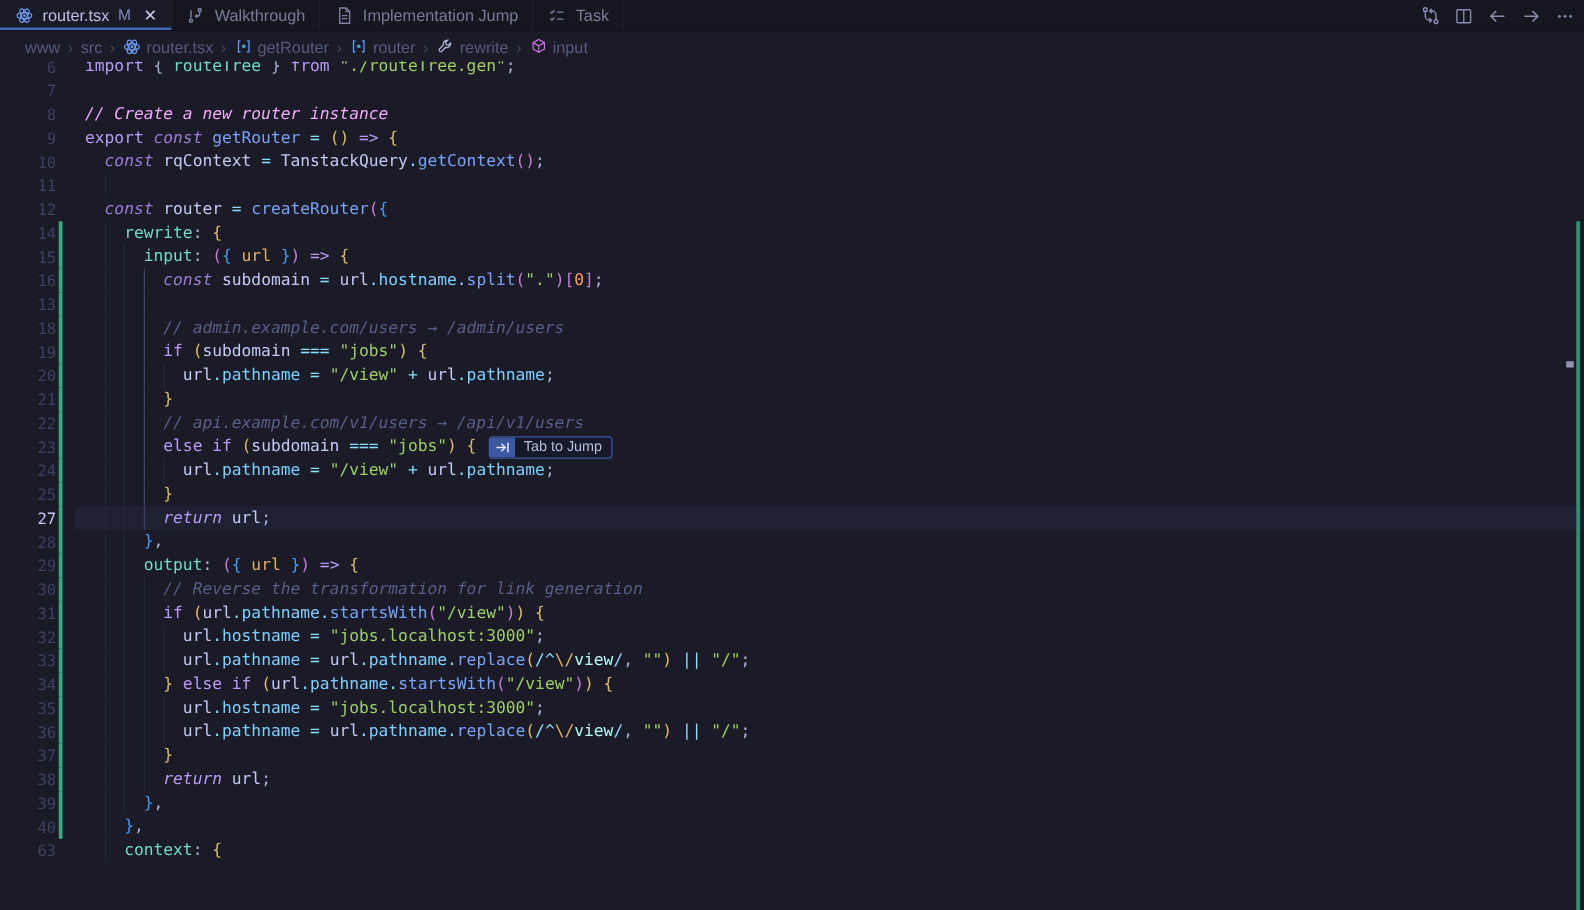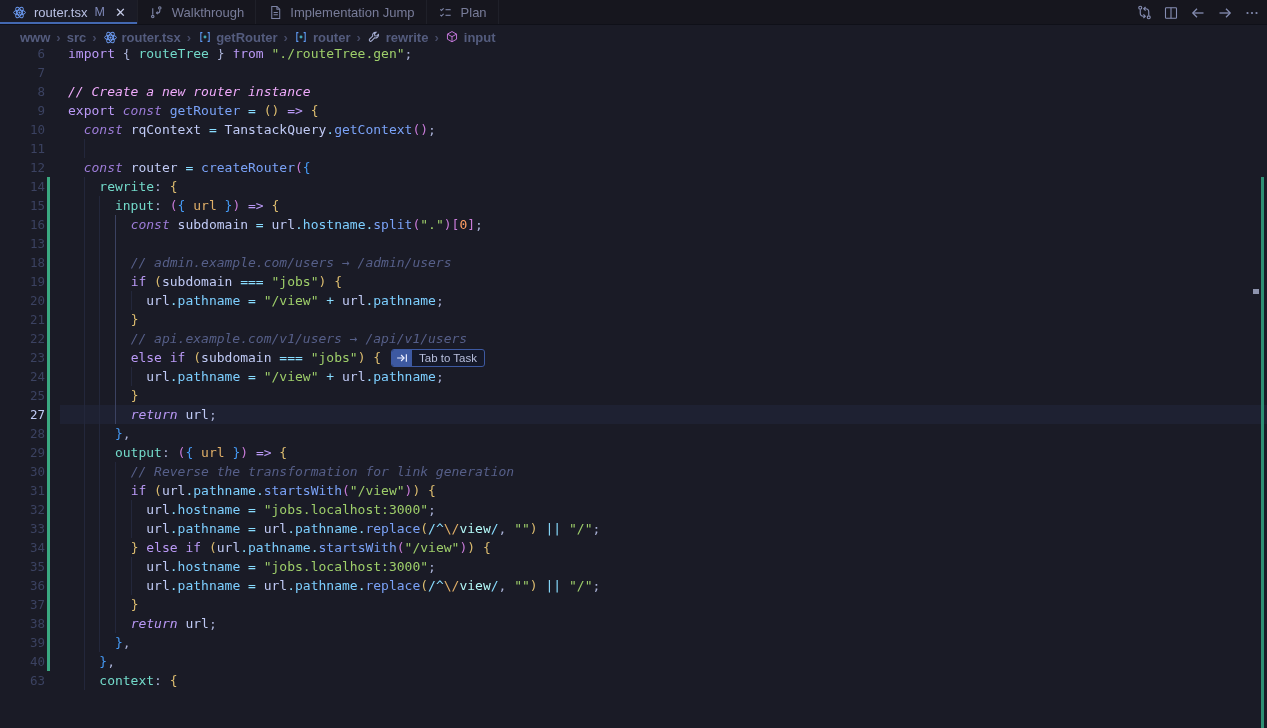--- a/index.html
+++ b/index.html
@@ -20,21 +20,21 @@
   .tab .close { color:#c7cdea; font-size:13px; margin-left:3px; line-height:1; }
   .tab .ticon { display:flex; width:16px; height:16px; align-items:center; justify-content:center; }
   .tab-actions { position:absolute; right:6px; top:0; height:25px; display:flex;
                  align-items:center; gap:9px; }
   .tact { width:18px; height:18px; display:flex; align-items:center; justify-content:center;
           color:#858db2; cursor:pointer; }
 
   
   .breadcrumb { position:absolute; left:0; top:25px; width:1267px; height:24px;
                 display:flex; align-items:center; padding-left:20px; gap:5px;
-                font-size:13px; color:#545c7e; background:#1a1b26;font-weight:bold; }
+                font-size:13px; color:#545c7e; background:#1a1b26; }
   .bc-item { display:flex; align-items:center; gap:4px; cursor:pointer; }
   .bc-sep { color:#454a66; font-size:13px; padding:0 1px; }
   .bc-icon { display:flex; width:15px; height:15px; align-items:center; justify-content:center; }
 
   
   .editor { position:absolute; left:0; top:49px; right:0; bottom:0; overflow:hidden;
             background:#1a1b26; }
   .code-lines { position:absolute; left:0; right:0; top:-5px; }
   .line { position:relative; height:19px; line-height:19px; white-space:pre;
           font-family:"DejaVu Sans Mono", monospace; font-size:13px; }
@@ -106,21 +106,21 @@
       </div>
       <div class="tab">
         <div class="ticon">
           <svg width="15" height="15" viewBox="0 0 16 16" fill="none" stroke="#7d84a6" stroke-width="1.2">
             <path d="M2.5 4.6l1.2 1.2L6 3.5"></path>
             <path d="M8 5h5.5"></path>
             <path d="M2.5 10.6l1.2 1.2L6 9.5"></path>
             <path d="M8 11h5.5"></path>
           </svg>
         </div>
-        <div>Plan</div>
+        <div>Task</div>
       </div>
     </div>
   <div class="tab-actions" id="tab-actions">
       <div class="tact">
         <svg width="17" height="17" viewBox="0 0 16 16" fill="none" stroke="#858db2" stroke-width="1.1">
           <circle cx="4" cy="3.5" r="1.4"></circle>
           <circle cx="12" cy="12.5" r="1.4"></circle>
           <path d="M12 10.8V7.5a3 3 0 0 0-3-3H7.5"></path>
           <path d="M9 2.8 7.3 4.5 9 6.2"></path>
           <path d="M4 5.2v3.3a3 3 0 0 0 3 3h1.5"></path>
@@ -235,21 +235,21 @@
       <div class="line"><div class="lnum">13</div><div class="gitbar"></div><div class="guide" style="left: 83.65px;"></div><div class="guide" style="left: 99.31px;"></div><div class="guide active" style="left: 114.96px;"></div><div class="code"></div></div>
       <div class="line"><div class="lnum">18</div><div class="gitbar"></div><div class="guide" style="left: 83.65px;"></div><div class="guide" style="left: 99.31px;"></div><div class="guide active" style="left: 114.96px;"></div><div class="code"><span style="color: rgb(169, 177, 214);">        </span><span class="it" style="color: rgb(86, 95, 137);">// admin.example.com/users → /admin/users</span></div></div>
       <div class="line"><div class="lnum">19</div><div class="gitbar"></div><div class="guide" style="left: 83.65px;"></div><div class="guide" style="left: 99.31px;"></div><div class="guide active" style="left: 114.96px;"></div><div class="code"><span style="color: rgb(169, 177, 214);">        </span><span style="color: rgb(187, 154, 247);">if </span><span style="color: rgb(220, 188, 111);">(</span><span style="color: rgb(192, 202, 245);">subdomain</span><span style="color: rgb(137, 221, 255);"> === </span><span style="color: rgb(158, 206, 106);">"jobs"</span><span style="color: rgb(220, 188, 111);">)</span><span style="color: rgb(220, 188, 111);"> {</span></div></div>
       <div class="line"><div class="lnum">20</div><div class="gitbar"></div><div class="guide" style="left: 83.65px;"></div><div class="guide" style="left: 99.31px;"></div><div class="guide active" style="left: 114.96px;"></div><div class="guide" style="left: 130.62px;"></div><div class="code"><span style="color: rgb(169, 177, 214);">          </span><span style="color: rgb(192, 202, 245);">url</span><span style="color: rgb(137, 221, 255);">.</span><span style="color: rgb(125, 207, 255);">pathname</span><span style="color: rgb(137, 221, 255);"> = </span><span style="color: rgb(158, 206, 106);">"/view"</span><span style="color: rgb(137, 221, 255);"> + </span><span style="color: rgb(192, 202, 245);">url</span><span style="color: rgb(137, 221, 255);">.</span><span style="color: rgb(125, 207, 255);">pathname</span><span style="color: rgb(169, 177, 214);">;</span></div></div>
       <div class="line"><div class="lnum">21</div><div class="gitbar"></div><div class="guide" style="left: 83.65px;"></div><div class="guide" style="left: 99.31px;"></div><div class="guide active" style="left: 114.96px;"></div><div class="code"><span style="color: rgb(169, 177, 214);">        </span><span style="color: rgb(220, 188, 111);">}</span></div></div>
       <div class="line"><div class="lnum">22</div><div class="gitbar"></div><div class="guide" style="left: 83.65px;"></div><div class="guide" style="left: 99.31px;"></div><div class="guide active" style="left: 114.96px;"></div><div class="code"><span style="color: rgb(169, 177, 214);">        </span><span class="it" style="color: rgb(86, 95, 137);">// api.example.com/v1/users → /api/v1/users</span></div></div>
       <div class="line"><div class="lnum">23</div><div class="gitbar"></div><div class="guide" style="left: 83.65px;"></div><div class="guide" style="left: 99.31px;"></div><div class="guide active" style="left: 114.96px;"></div><div class="code"><span style="color: rgb(169, 177, 214);">        </span><span style="color: rgb(187, 154, 247);">else </span><span style="color: rgb(187, 154, 247);">if </span><span style="color: rgb(220, 188, 111);">(</span><span style="color: rgb(192, 202, 245);">subdomain</span><span style="color: rgb(137, 221, 255);"> === </span><span style="color: rgb(158, 206, 106);">"jobs"</span><span style="color: rgb(220, 188, 111);">)</span><span style="color: rgb(220, 188, 111);"> {</span></div><div class="hint"><div class="hicon"><svg width="12" height="12" viewBox="0 0 16 16" fill="none" stroke="#e8ecff" stroke-width="1.6">
               <path d="M1.5 8h8.5"></path>
               <path d="M6.8 4 10.8 8 6.8 12"></path>
               <path d="M13.8 3v10"></path>
-            </svg></div><div class="hlabel">Tab to Task</div></div></div>
+            </svg></div><div class="hlabel">Tab to Jump</div></div></div>
       <div class="line"><div class="lnum">24</div><div class="gitbar"></div><div class="guide" style="left: 83.65px;"></div><div class="guide" style="left: 99.31px;"></div><div class="guide active" style="left: 114.96px;"></div><div class="guide" style="left: 130.62px;"></div><div class="code"><span style="color: rgb(169, 177, 214);">          </span><span style="color: rgb(192, 202, 245);">url</span><span style="color: rgb(137, 221, 255);">.</span><span style="color: rgb(125, 207, 255);">pathname</span><span style="color: rgb(137, 221, 255);"> = </span><span style="color: rgb(158, 206, 106);">"/view"</span><span style="color: rgb(137, 221, 255);"> + </span><span style="color: rgb(192, 202, 245);">url</span><span style="color: rgb(137, 221, 255);">.</span><span style="color: rgb(125, 207, 255);">pathname</span><span style="color: rgb(169, 177, 214);">;</span></div></div>
       <div class="line"><div class="lnum">25</div><div class="gitbar"></div><div class="guide" style="left: 83.65px;"></div><div class="guide" style="left: 99.31px;"></div><div class="guide active" style="left: 114.96px;"></div><div class="code"><span style="color: rgb(169, 177, 214);">        </span><span style="color: rgb(220, 188, 111);">}</span></div></div>
       <div class="line current"><div class="cl-bg"></div><div class="lnum">27</div><div class="gitbar"></div><div class="guide" style="left: 83.65px;"></div><div class="guide" style="left: 99.31px;"></div><div class="guide active" style="left: 114.96px;"></div><div class="code"><span style="color: rgb(169, 177, 214);">        </span><span class="it" style="color: rgb(187, 154, 247);">return </span><span style="color: rgb(192, 202, 245);">url</span><span style="color: rgb(169, 177, 214);">;</span></div></div>
       <div class="line"><div class="lnum">28</div><div class="gitbar"></div><div class="guide" style="left: 83.65px;"></div><div class="guide" style="left: 99.31px;"></div><div class="code"><span style="color: rgb(169, 177, 214);">      </span><span style="color: rgb(69, 154, 245);">}</span><span style="color: rgb(169, 177, 214);">,</span></div></div>
       <div class="line"><div class="lnum">29</div><div class="gitbar"></div><div class="guide" style="left: 83.65px;"></div><div class="guide" style="left: 99.31px;"></div><div class="code"><span style="color: rgb(169, 177, 214);">      </span><span style="color: rgb(115, 218, 202);">output</span><span style="color: rgb(169, 177, 214);">: </span><span style="color: rgb(200, 123, 216);">(</span><span style="color: rgb(69, 154, 245);">{ </span><span style="color: rgb(224, 175, 104);">url</span><span style="color: rgb(69, 154, 245);"> }</span><span style="color: rgb(200, 123, 216);">)</span><span style="color: rgb(169, 177, 214);"> </span><span style="color: rgb(187, 154, 247);">=&gt;</span><span style="color: rgb(220, 188, 111);"> {</span></div></div>
       <div class="line"><div class="lnum">30</div><div class="gitbar"></div><div class="guide" style="left: 83.65px;"></div><div class="guide" style="left: 99.31px;"></div><div class="guide" style="left: 114.96px;"></div><div class="code"><span style="color: rgb(169, 177, 214);">        </span><span class="it" style="color: rgb(86, 95, 137);">// Reverse the transformation for link generation</span></div></div>
       <div class="line"><div class="lnum">31</div><div class="gitbar"></div><div class="guide" style="left: 83.65px;"></div><div class="guide" style="left: 99.31px;"></div><div class="guide" style="left: 114.96px;"></div><div class="code"><span style="color: rgb(169, 177, 214);">        </span><span style="color: rgb(187, 154, 247);">if </span><span style="color: rgb(220, 188, 111);">(</span><span style="color: rgb(192, 202, 245);">url</span><span style="color: rgb(137, 221, 255);">.</span><span style="color: rgb(125, 207, 255);">pathname</span><span style="color: rgb(137, 221, 255);">.</span><span style="color: rgb(122, 162, 247);">startsWith</span><span style="color: rgb(200, 123, 216);">(</span><span style="color: rgb(158, 206, 106);">"/view"</span><span style="color: rgb(200, 123, 216);">)</span><span style="color: rgb(220, 188, 111);">)</span><span style="color: rgb(220, 188, 111);"> {</span></div></div>
       <div class="line"><div class="lnum">32</div><div class="gitbar"></div><div class="guide" style="left: 83.65px;"></div><div class="guide" style="left: 99.31px;"></div><div class="guide" style="left: 114.96px;"></div><div class="guide" style="left: 130.62px;"></div><div class="code"><span style="color: rgb(169, 177, 214);">          </span><span style="color: rgb(192, 202, 245);">url</span><span style="color: rgb(137, 221, 255);">.</span><span style="color: rgb(125, 207, 255);">hostname</span><span style="color: rgb(137, 221, 255);"> = </span><span style="color: rgb(158, 206, 106);">"jobs.localhost:3000"</span><span style="color: rgb(169, 177, 214);">;</span></div></div>
       <div class="line"><div class="lnum">33</div><div class="gitbar"></div><div class="guide" style="left: 83.65px;"></div><div class="guide" style="left: 99.31px;"></div><div class="guide" style="left: 114.96px;"></div><div class="guide" style="left: 130.62px;"></div><div class="code"><span style="color: rgb(169, 177, 214);">          </span><span style="color: rgb(192, 202, 245);">url</span><span style="color: rgb(137, 221, 255);">.</span><span style="color: rgb(125, 207, 255);">pathname</span><span style="color: rgb(137, 221, 255);"> = </span><span style="color: rgb(192, 202, 245);">url</span><span style="color: rgb(137, 221, 255);">.</span><span style="color: rgb(125, 207, 255);">pathname</span><span style="color: rgb(137, 221, 255);">.</span><span style="color: rgb(122, 162, 247);">replace</span><span style="color: rgb(220, 188, 111);">(</span><span style="color: rgb(137, 221, 255);">/^</span><span style="color: rgb(224, 175, 104);">\/</span><span style="color: rgb(180, 249, 248);">view</span><span style="color: rgb(137, 221, 255);">/</span><span style="color: rgb(169, 177, 214);">, </span><span style="color: rgb(158, 206, 106);">""</span><span style="color: rgb(220, 188, 111);">)</span><span style="color: rgb(137, 221, 255);"> || </span><span style="color: rgb(158, 206, 106);">"/"</span><span style="color: rgb(169, 177, 214);">;</span></div></div>
       <div class="line"><div class="lnum">34</div><div class="gitbar"></div><div class="guide" style="left: 83.65px;"></div><div class="guide" style="left: 99.31px;"></div><div class="guide" style="left: 114.96px;"></div><div class="code"><span style="color: rgb(169, 177, 214);">        </span><span style="color: rgb(220, 188, 111);">} </span><span style="color: rgb(187, 154, 247);">else </span><span style="color: rgb(187, 154, 247);">if </span><span style="color: rgb(220, 188, 111);">(</span><span style="color: rgb(192, 202, 245);">url</span><span style="color: rgb(137, 221, 255);">.</span><span style="color: rgb(125, 207, 255);">pathname</span><span style="color: rgb(137, 221, 255);">.</span><span style="color: rgb(122, 162, 247);">startsWith</span><span style="color: rgb(200, 123, 216);">(</span><span style="color: rgb(158, 206, 106);">"/view"</span><span style="color: rgb(200, 123, 216);">)</span><span style="color: rgb(220, 188, 111);">)</span><span style="color: rgb(220, 188, 111);"> {</span></div></div>

